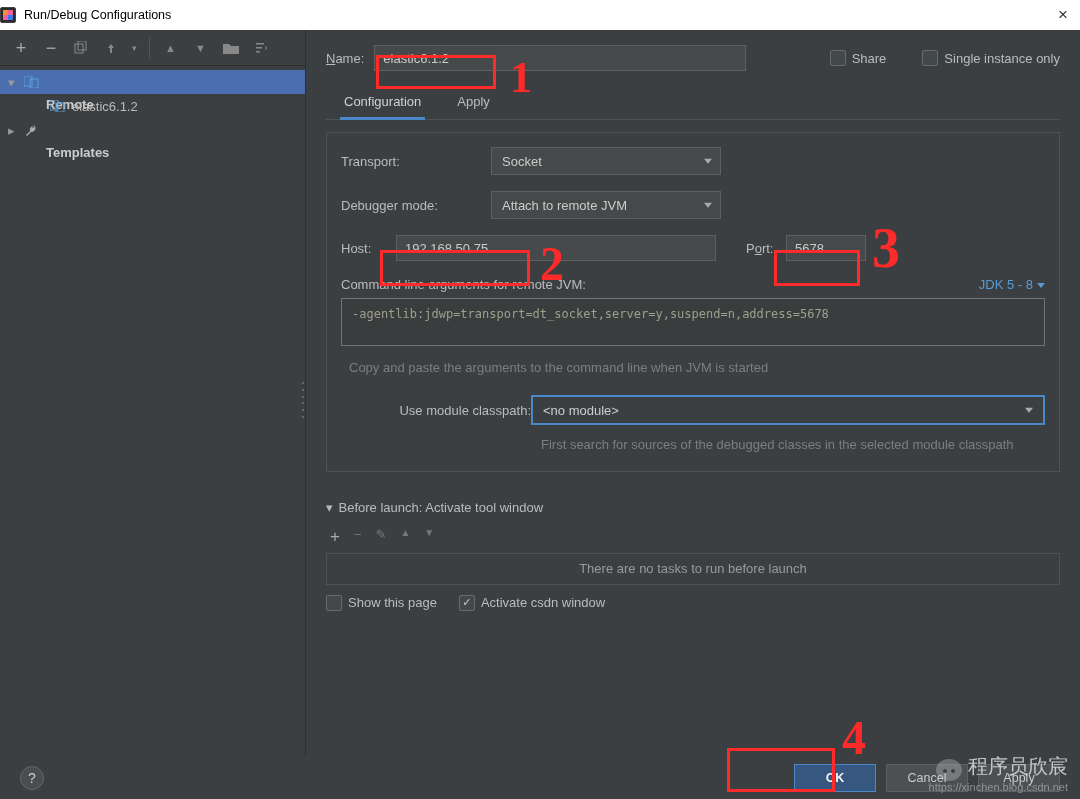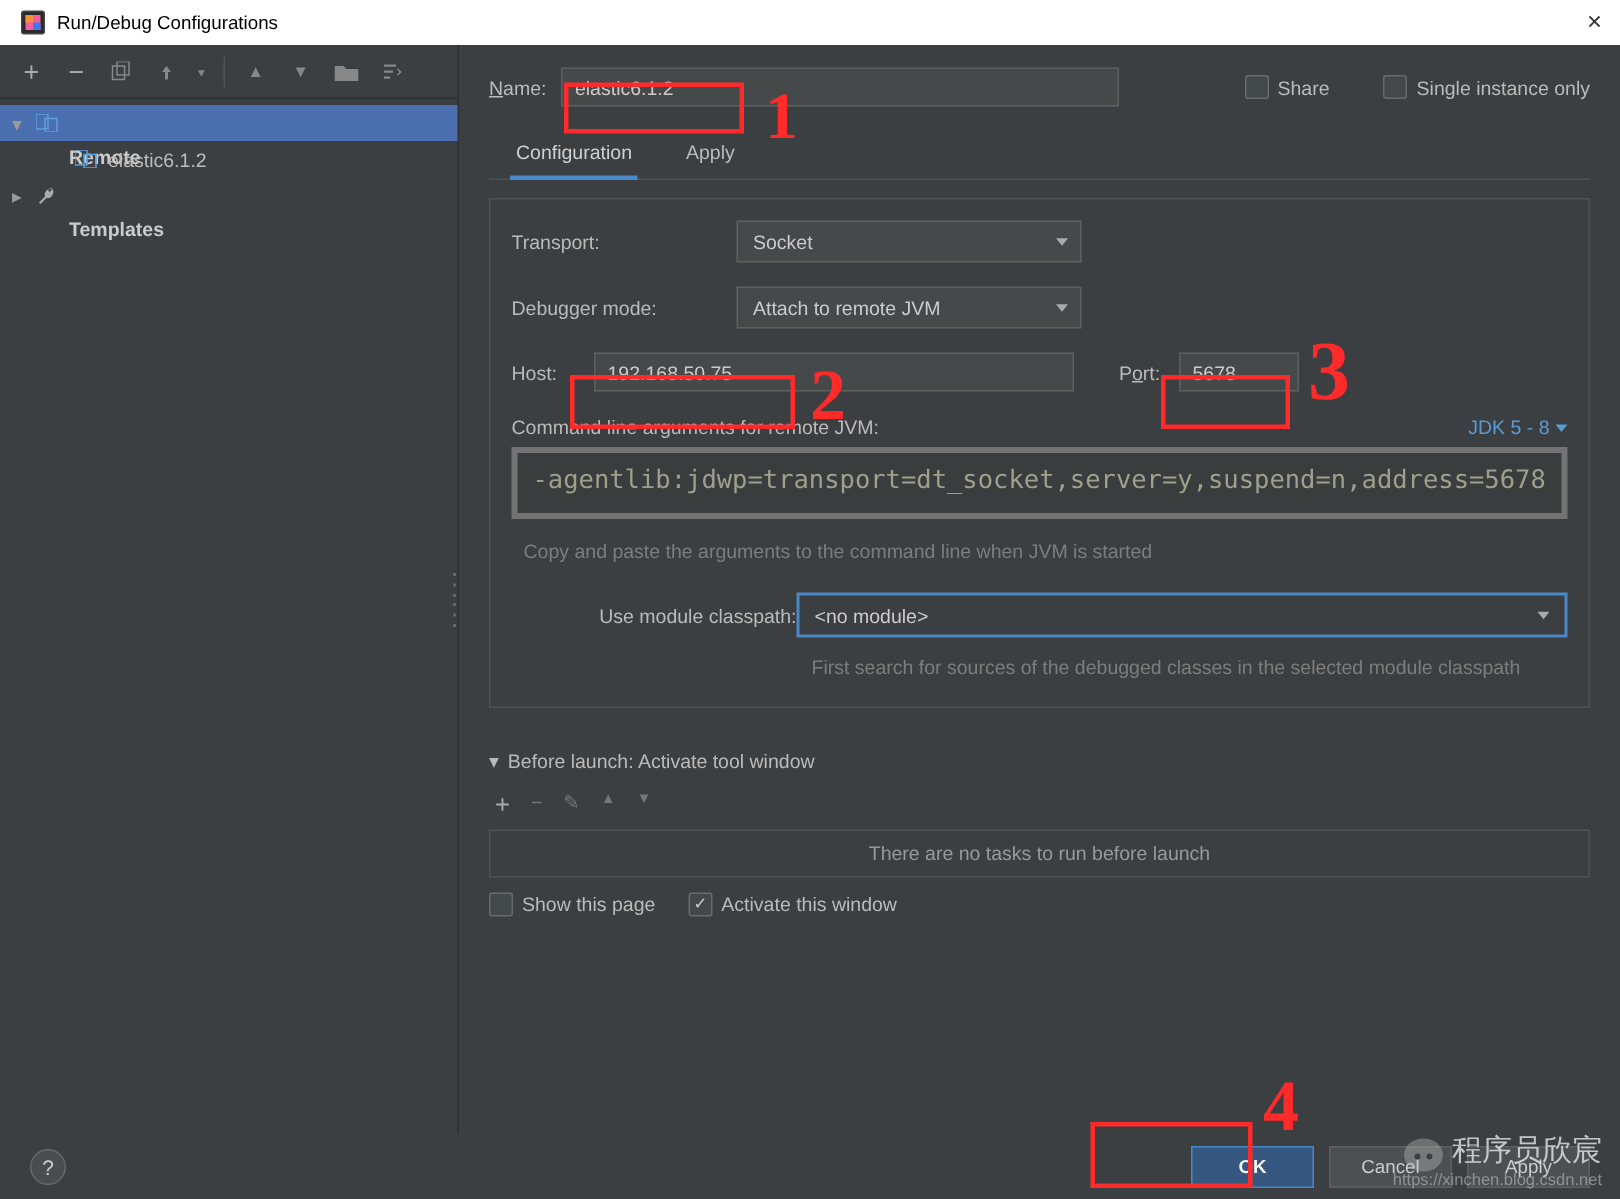--- a/index.html
+++ b/index.html
@@ -12,21 +12,21 @@
     overflow: hidden;
     position: relative;
   }
   
   .titlebar {
     height: 30px;
     background: #ffffff;
     color: #000;
     display: flex;
     align-items: center;
-    padding: 0 14px;
+    padding: 0 0;
     font-size: 12.5px;
     position: relative;
   }
   .titlebar .app-icon {
     width: 16px; height: 16px;
     margin-right: 8px;
     background: #2a2a2a;
     border: 1px solid #444;
     border-radius: 2px;
     display: flex; align-items: center; justify-content: center;
@@ -192,27 +192,27 @@
     display: inline-block;
     width: 0; height: 0;
     border-left: 4px solid transparent;
     border-right: 4px solid transparent;
     border-top: 5px solid #5a9bd5;
     margin-left: 4px;
     vertical-align: middle;
   }
   .cmd-area {
     background: #3a3d3e;
-    border: 4px solid #737373;
+    border: 1px solid #737373;
     width: 100%;
     min-height: 48px;
     padding: 8px 10px;
     color: #9f9f8d;
     font-family: Consolas, monospace;
-    font-size: 17px;
+    font-size: 12px;
     margin-bottom: 10px;
   }
   .cmd-hint {
     color: #7d7d7d;
     padding: 4px 8px 2px 8px;
   }
   .divider-pad { height: 18px; }
   .module-combo {
     background: #3c3f41;
     border: 2px solid #4a88c7;
@@ -496,21 +496,21 @@
         <span style="font-size:10px;">▼</span>
       </div>
       <div class="bl-empty">There are no tasks to run before launch</div>
       <div class="bl-checks">
         <label class="chk-row">
           <span class="chk-box"></span>
           <span>Show this page</span>
         </label>
         <label class="chk-row">
           <span class="chk-box">✓</span>
-          <span>Activate this window</span>
+          <span>Activate csdn window</span>
         </label>
       </div>
     </div>
   </div>
 </div>
 
 <div class="footer">
   <div class="help-btn">?</div>
   <div class="footer-spacer"></div>
   <div class="btn primary">OK</div>

